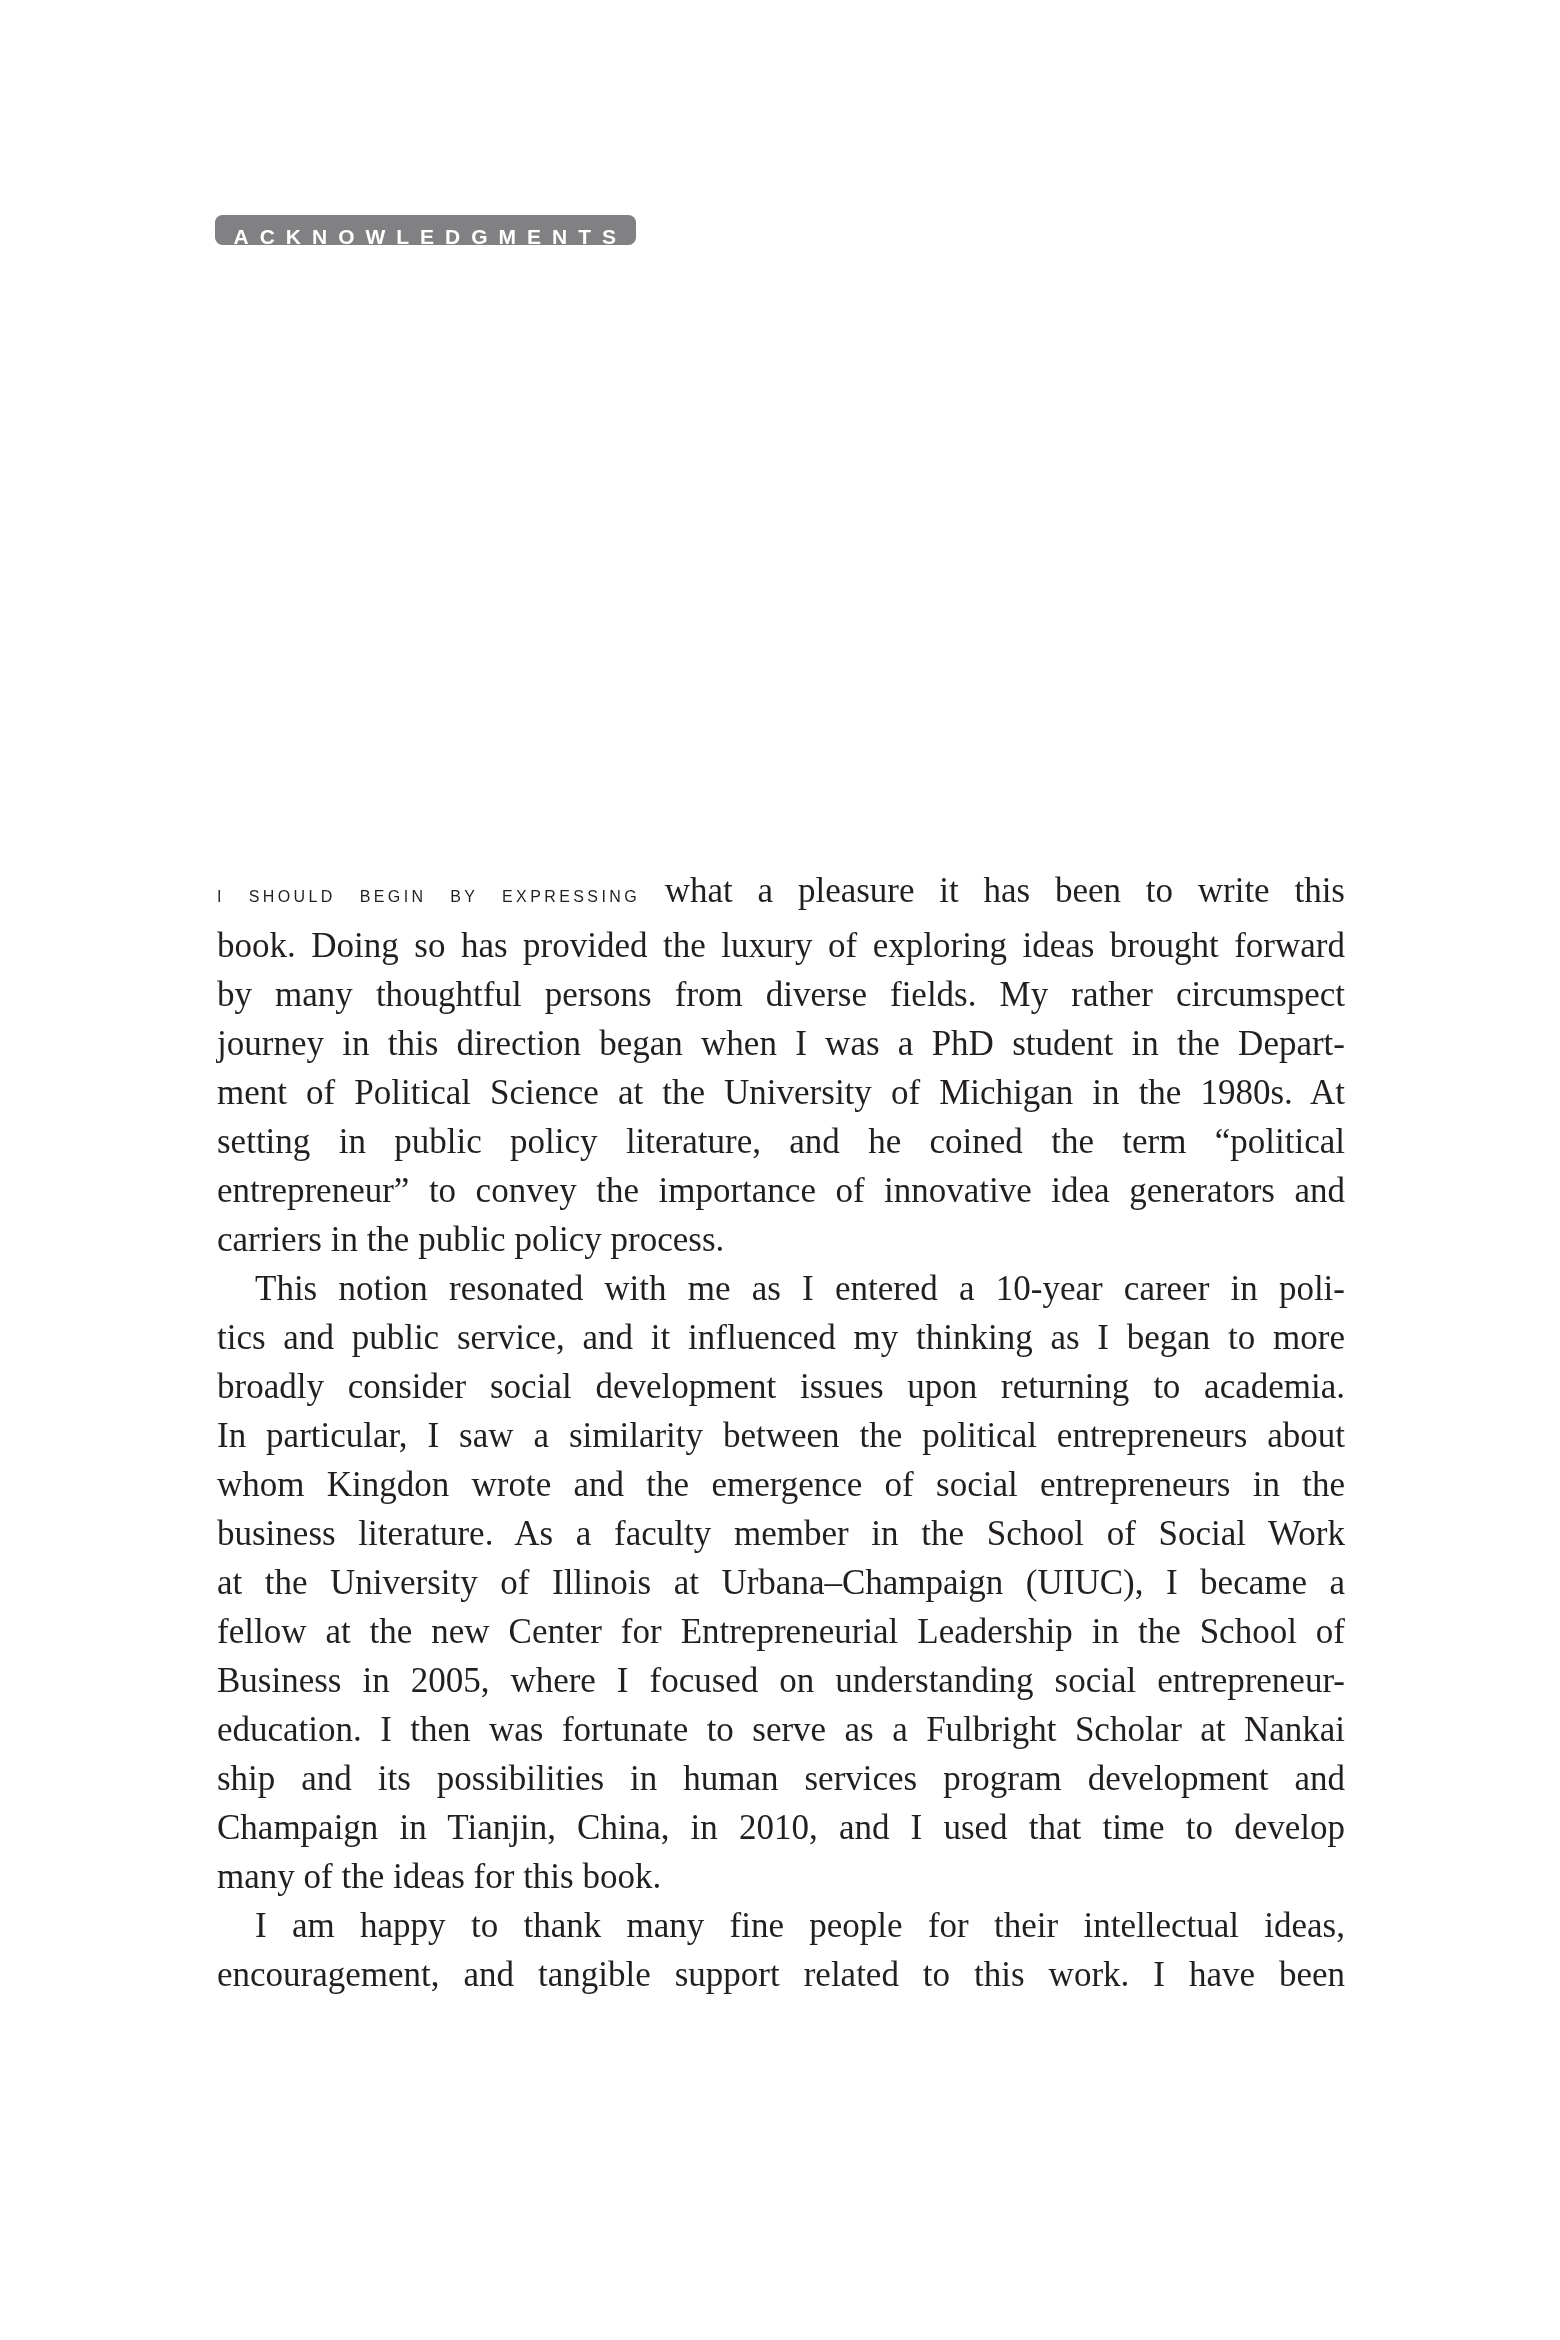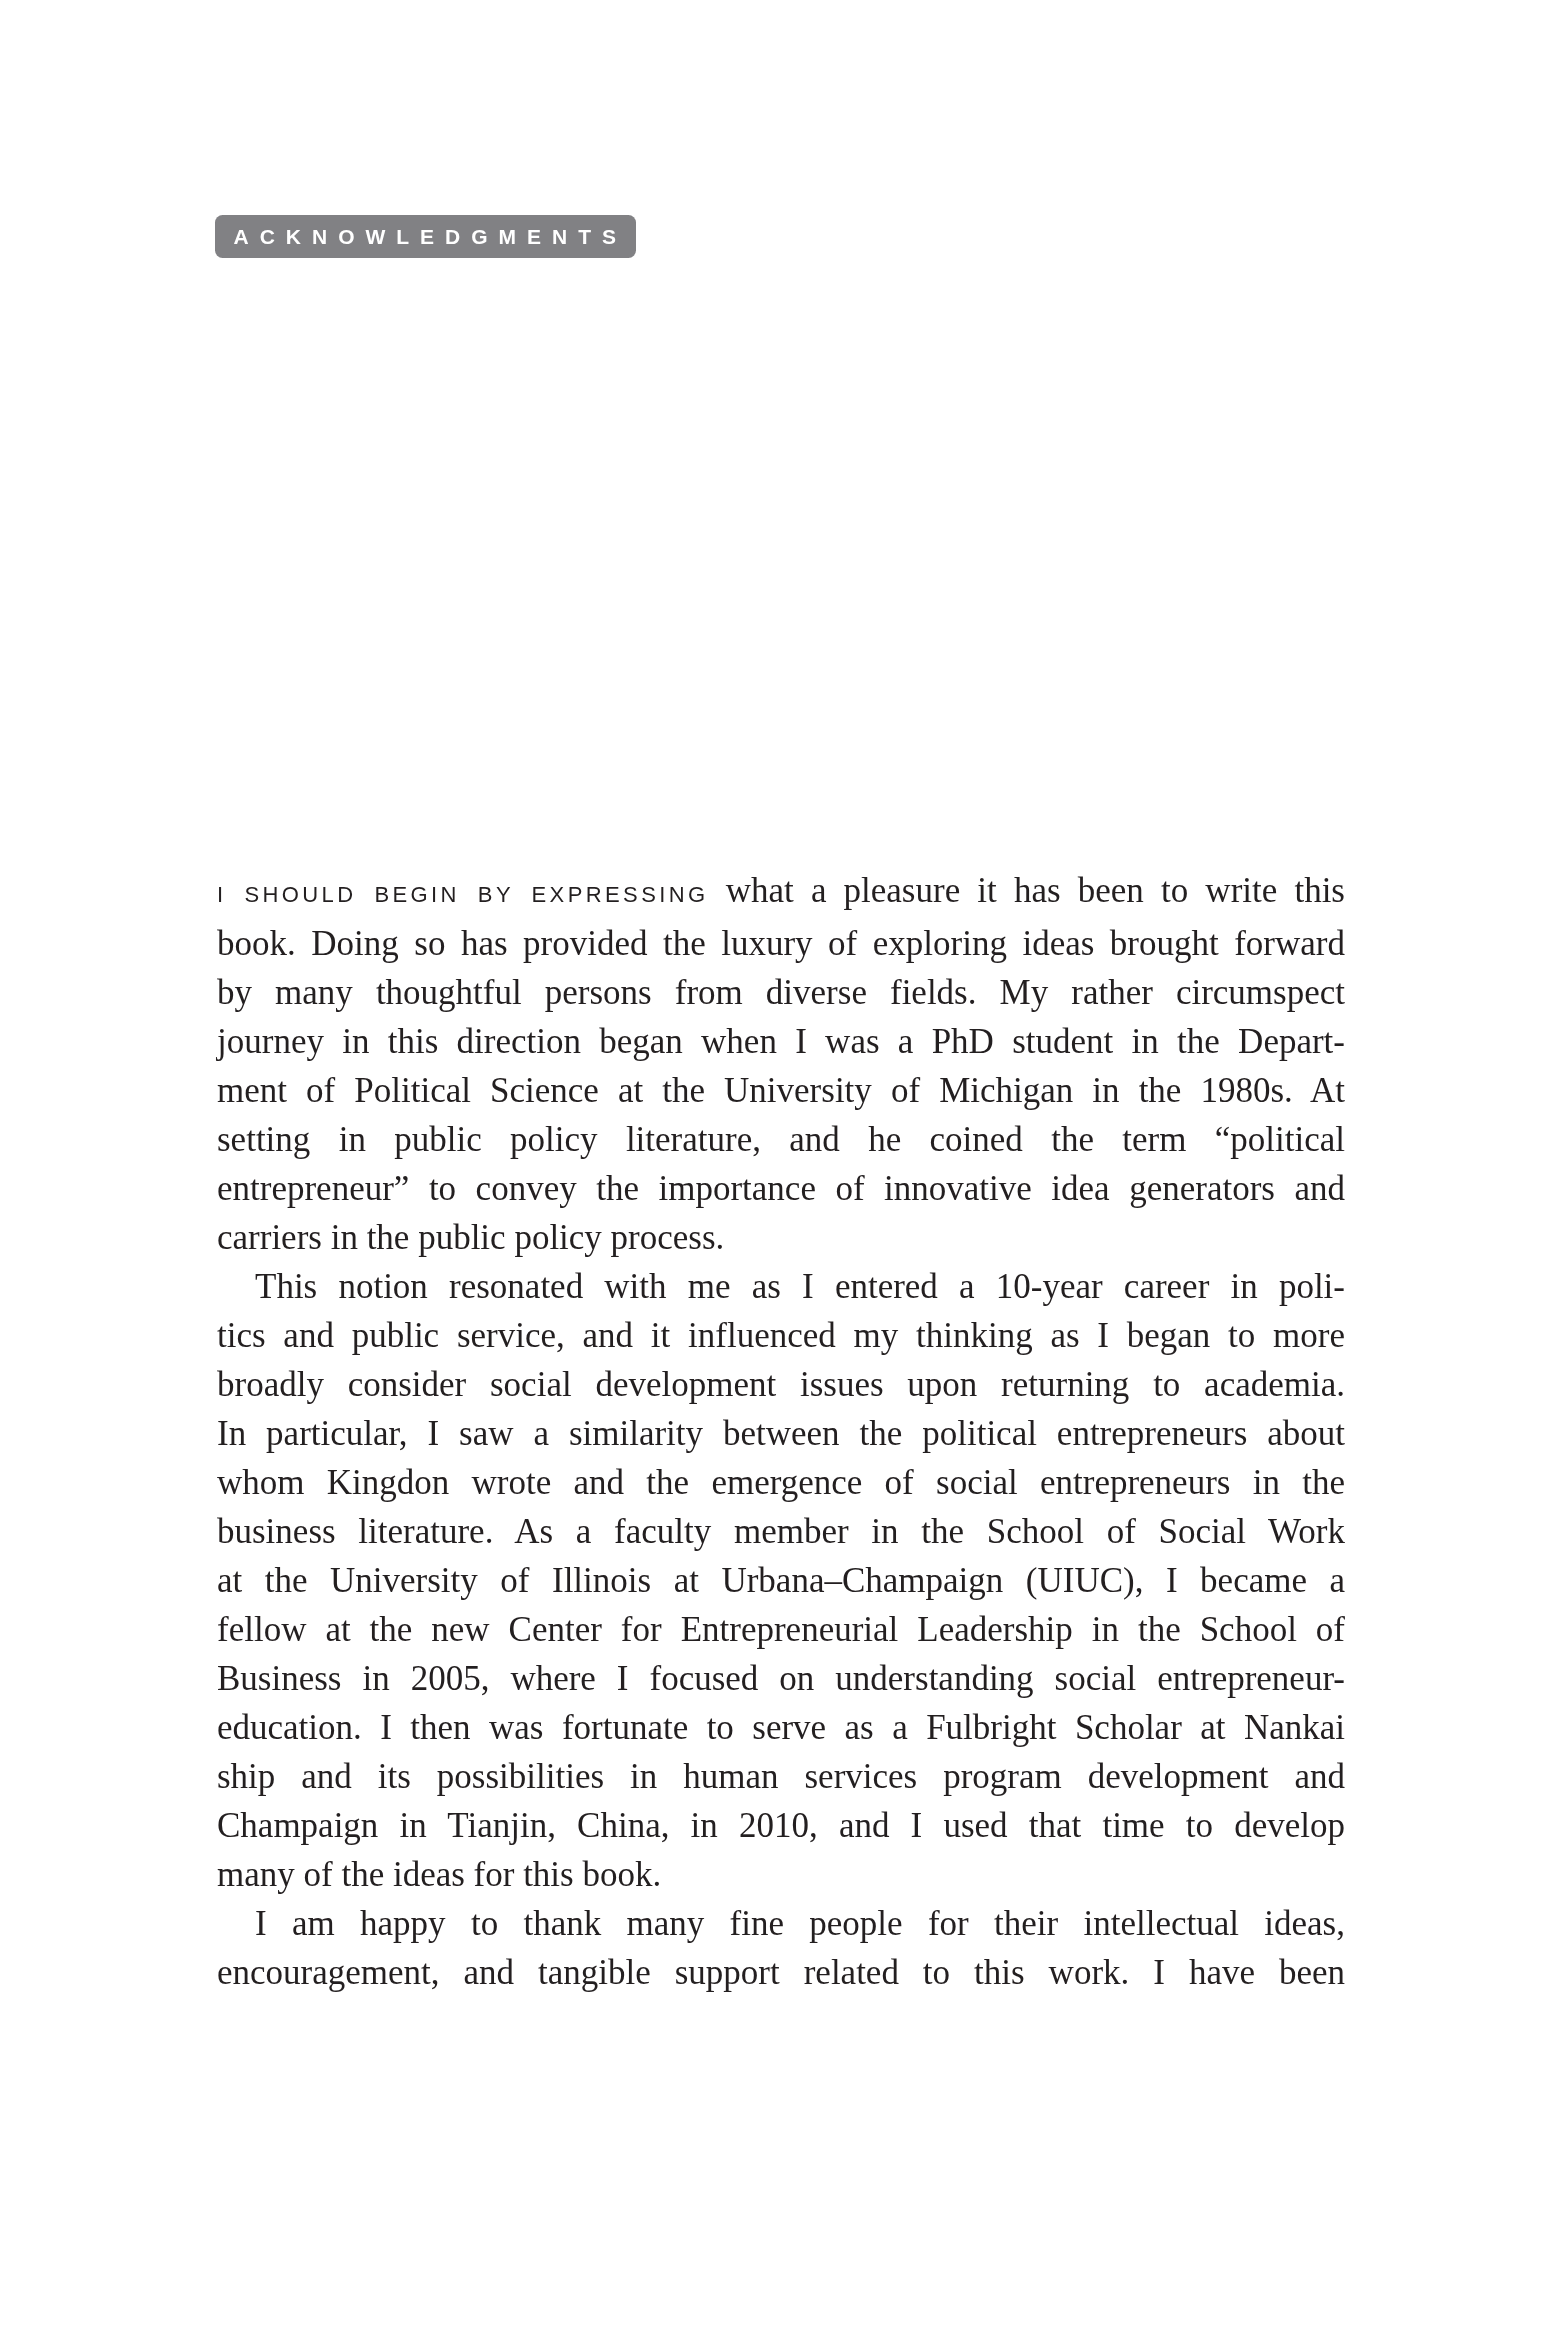--- a/index.html
+++ b/index.html
@@ -1,29 +1,29 @@
 <!DOCTYPE html>
 <html><head>
 <meta charset="utf-8">
 <style>
   html, body { margin: 0; padding: 0; background: #ffffff; }
   body { width: 1561px; height: 2341px; position: relative; overflow: hidden; }
   .badge {
-    position: absolute; left: 215px; top: 215px; width: 421px; height: 43px;
+    position: absolute; left: 215px; top: 215px; width: 421px; height: 30px;
     background: #818184; border-radius: 7.6px; color: #ffffff;
     font-family: "Liberation Sans", sans-serif; font-weight: bold; font-size: 21px;
     letter-spacing: 11px; line-height: 43px; text-align: center; box-sizing: border-box;
     padding-left: 9.6px;
   }
   .body-text {
     position: absolute; left: 217px; top: 866px; width: 1128px;
     font-family: "Liberation Serif", serif; font-size: 35px; line-height: 49px;
     color: #231f20; text-align: justify; hyphens: manual;
   }
-  .lead { font-family: "Liberation Sans", sans-serif; font-size: 22px; letter-spacing: 3.4px; text-transform: uppercase; }
+  .lead { font-family: "Liberation Sans", sans-serif; font-size: 16px; letter-spacing: 3.4px; text-transform: uppercase; }
   .line { display: block; text-align: justify; text-align-last: justify; white-space: nowrap; }
   .line.last { text-align-last: left; }
   .line.ind { padding-left: 38px; }
 </style>
 </head>
 <body>
 
 <div class="badge">ACKNOWLEDGMENTS</div>
 
 <div class="body-text">

